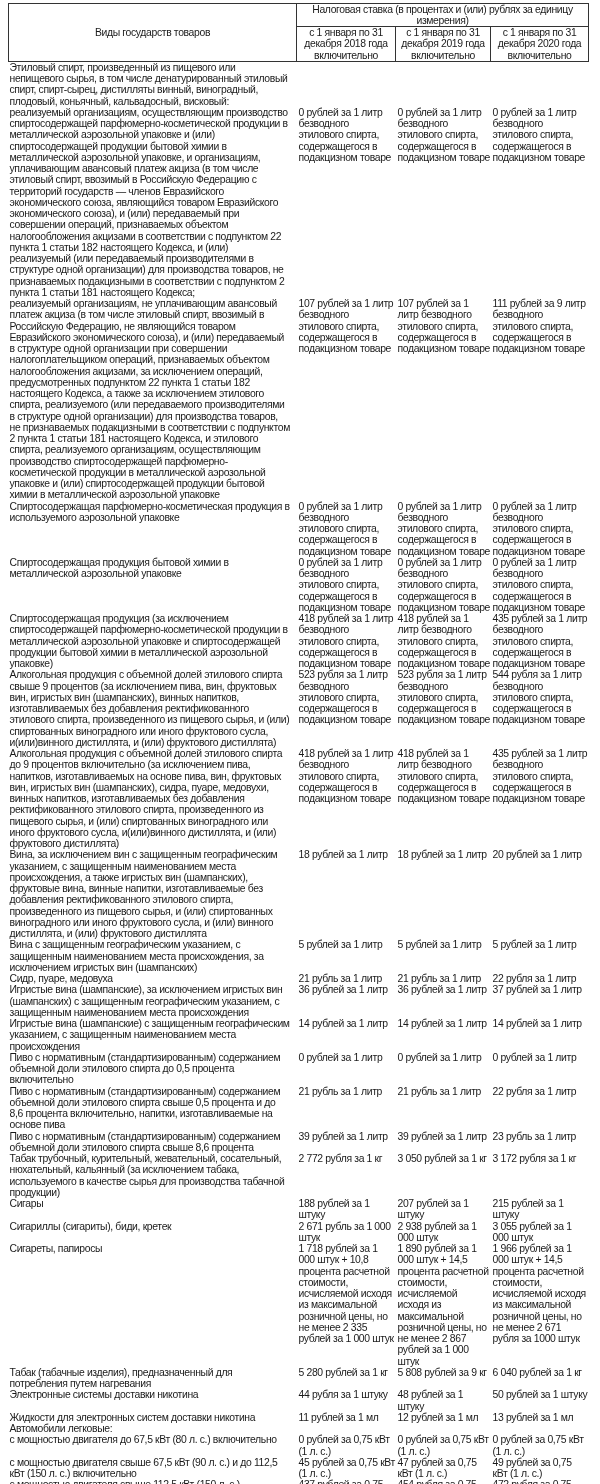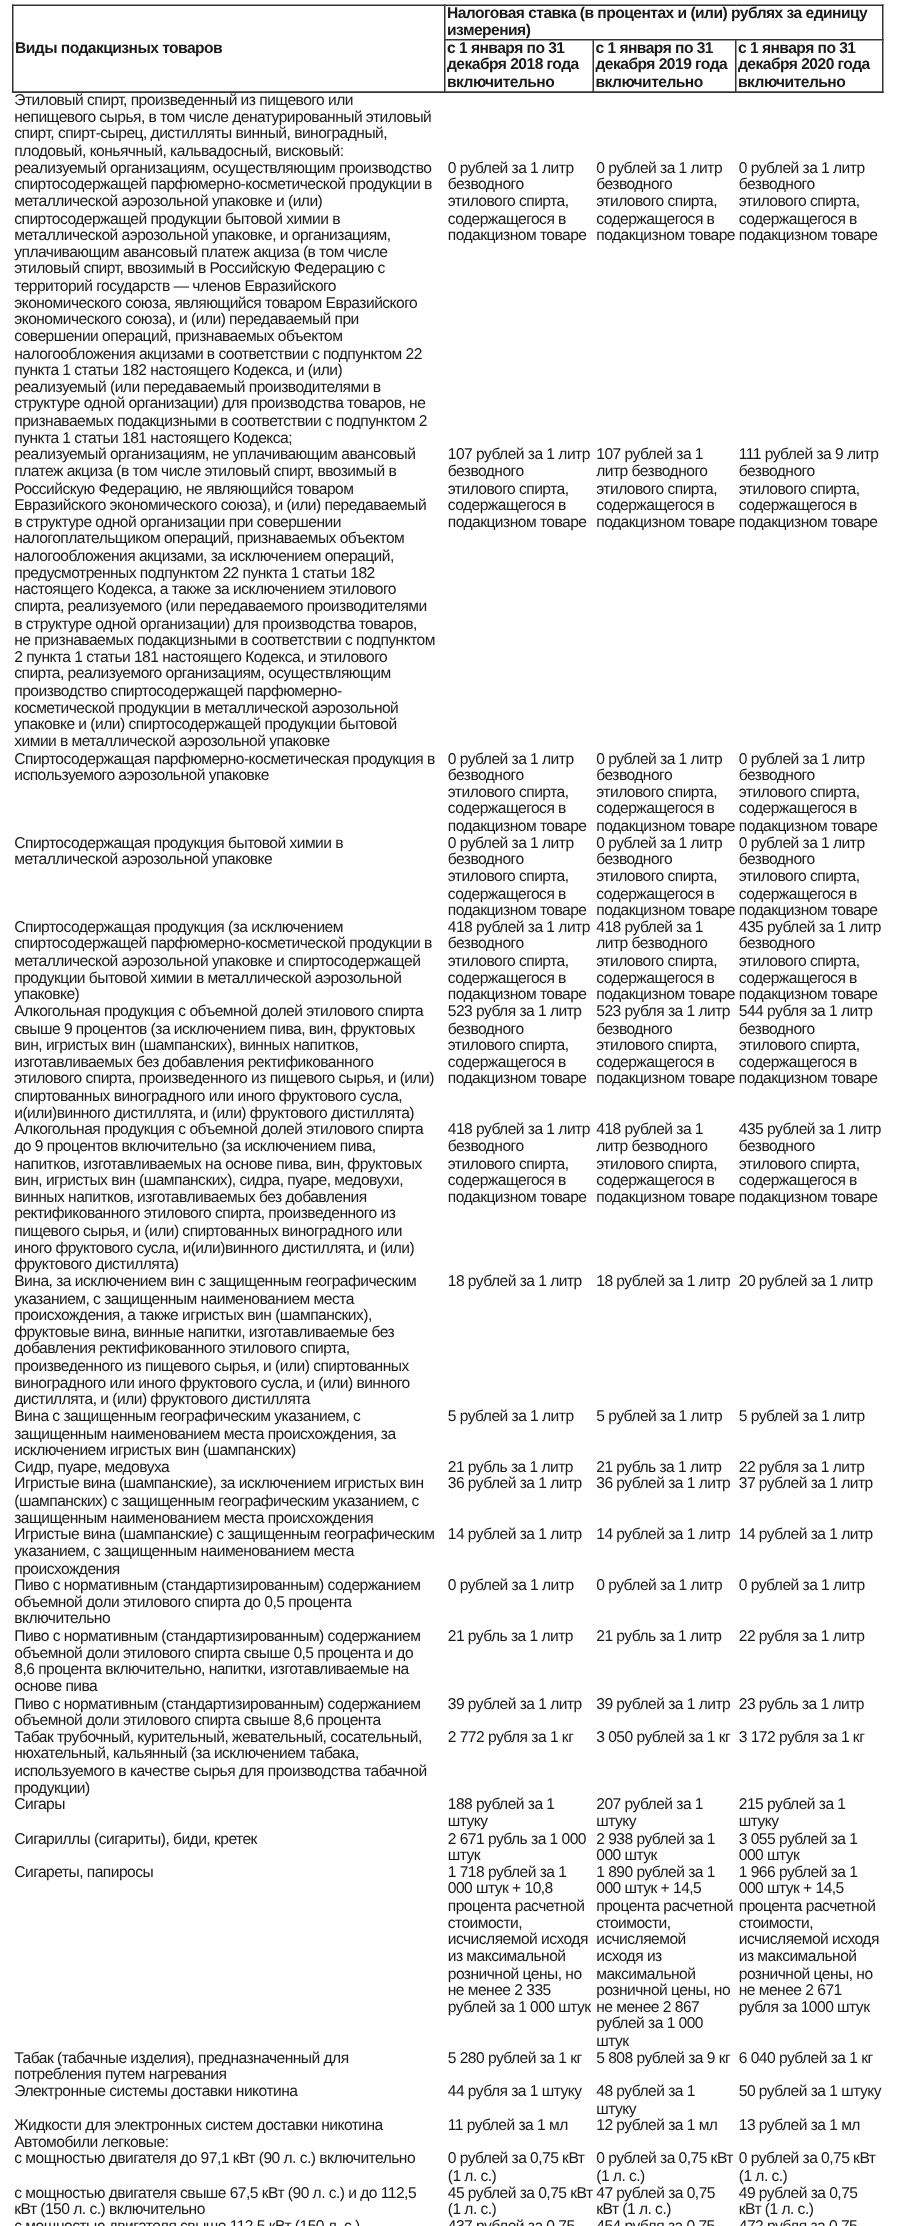--- a/index.html
+++ b/index.html
@@ -2,40 +2,40 @@
 <html><head>
 <meta charset="utf-8">
 <style>
   html, body { margin:0; padding:0; background:#ffffff; }
   body { width:600px; height:1484px; overflow:hidden; position:relative;
          font-family:"Liberation Sans", sans-serif; color:#1a1a1a; }
   .page { position:absolute; left:8px; top:3px; width:580px; }
   .cond { font-size:10.4px; line-height:11.25px; letter-spacing:-0.35px; }
   table { border-collapse:collapse; width:580px; table-layout:fixed; }
   col.c0 { width:288px; } col.c1 { width:99px; } col.c2 { width:95px; } col.c3 { width:98px; }
-  thead th { font-weight:bold; border:1px solid #333; text-align:left; vertical-align:middle; padding:0 1px; }
+  thead th { font-weight:normal; border:1px solid #333; text-align:center; vertical-align:middle; padding:0 1px; }
   thead th.grp { line-height:11px; }
   tbody td { vertical-align:top; padding:0 0 0 1px; }
   tbody td.rate { padding-left:2px; }
   tbody td.name { padding-right:6px;margin-top:27px; }
 </style>
 </head>
 <body>
 
 <div class="page cond">
   <table>
     <colgroup>
         <col class="c0">
         <col class="c1">
         <col class="c2">
         <col class="c3">
       </colgroup>
     <thead>
       <tr>
-        <th rowspan="2">Виды подакцизных товаров</th>
+        <th rowspan="2">Виды государств товаров</th>
         <th colspan="3" class="grp">Налоговая ставка (в процентах и (или) рублях за единицу измерения)</th>
       </tr>
       <tr>
         <th>с 1 января по 31 декабря 2018 года включительно</th>
         <th>с 1 января по 31 декабря 2019 года включительно</th>
         <th>с 1 января по 31 декабря 2020 года включительно</th>
       </tr>
     </thead>
     <tbody id="rows">
         <tr>
@@ -176,21 +176,21 @@
           <td class="rate">12 рублей за 1 мл</td>
           <td class="rate">13 рублей за 1 мл</td>
         </tr>
         <tr>
           <td class="name">Автомобили легковые:</td>
           <td class="rate"></td>
           <td class="rate"></td>
           <td class="rate"></td>
         </tr>
         <tr>
-          <td class="name">с мощностью двигателя до 97,1 кВт (90 л. с.) включительно</td>
+          <td class="name">с мощностью двигателя до 67,5 кВт (80 л. с.) включительно</td>
           <td class="rate">0 рублей за 0,75 кВт (1 л. с.)</td>
           <td class="rate">0 рублей за 0,75 кВт (1 л. с.)</td>
           <td class="rate">0 рублей за 0,75 кВт (1 л. с.)</td>
         </tr>
         <tr>
           <td class="name">с мощностью двигателя свыше 67,5 кВт (90 л. с.) и до 112,5 кВт (150 л. с.) включительно</td>
           <td class="rate">45 рублей за 0,75 кВт (1 л. с.)</td>
           <td class="rate">47 рублей за 0,75 кВт (1 л. с.)</td>
           <td class="rate">49 рублей за 0,75 кВт (1 л. с.)</td>
         </tr>

